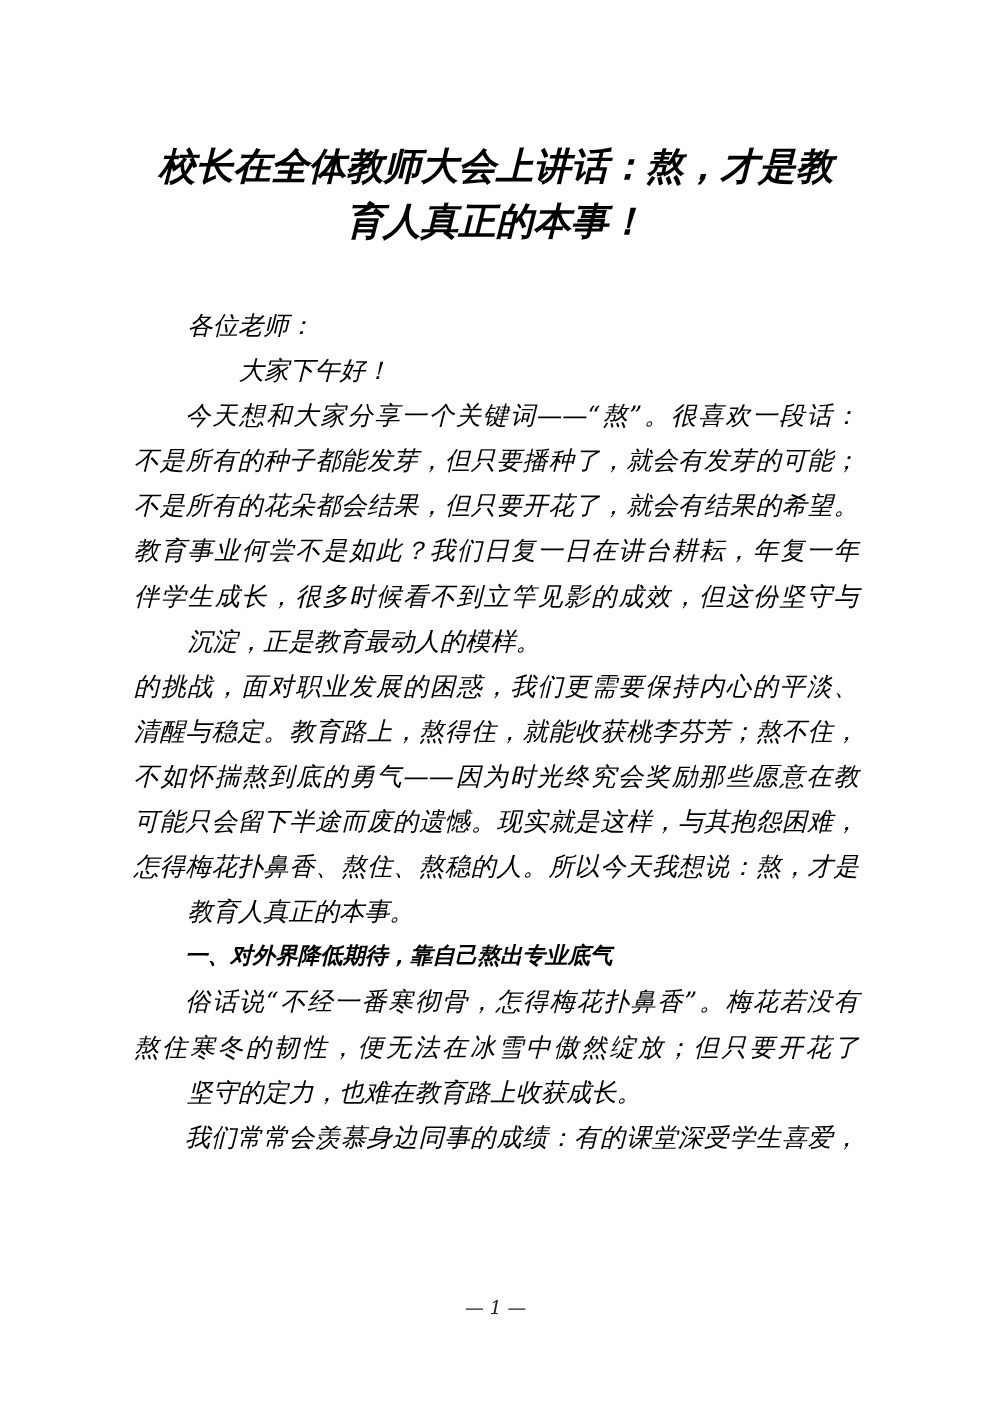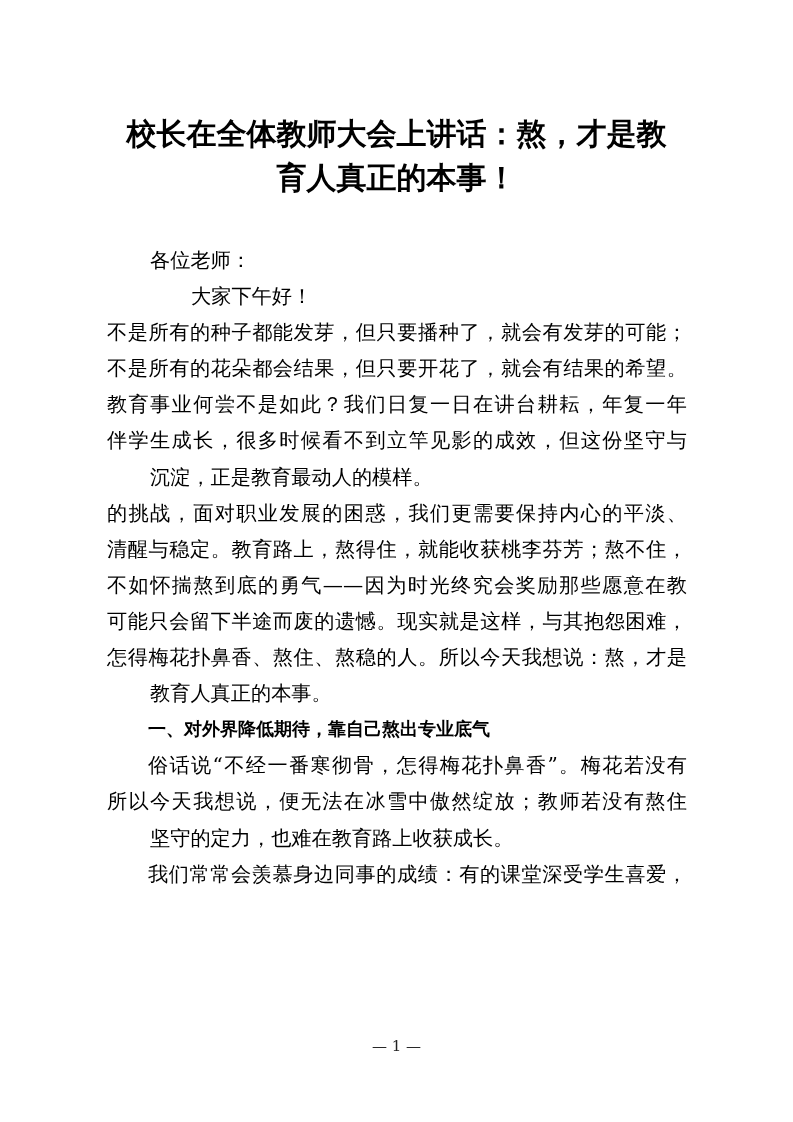--- a/index.html
+++ b/index.html
@@ -1,17 +1,17 @@
 <!DOCTYPE html>
 <html><head>
 <meta charset="utf-8">
 <style>
   html, body { margin:0; padding:0; background:#ffffff; }
   body { width:793px; height:1122px; position:relative; overflow:hidden; color:#000; }
-  .page { position:absolute; left:0; top:0; width:793px; height:1122px; background:#fff; }
+  .page { position:absolute; left:0; top:0; width:793px; height:1122px; background:#fff;font-style:italic; }
   .title { position:absolute; left:100px; width:593px; top:112px; text-align:center;
     font-family:"DejaVu Sans", "Liberation Sans", sans-serif; font-weight:bold;
     font-size:30px; line-height:44px; letter-spacing:0px; }
   .title-line { display:block; white-space:nowrap; }
   .body { position:absolute; left:107px; width:580px; top:242px;
     font-family:"DejaVu Serif", "Liberation Serif", serif; font-size:20.2px; line-height:36.1px; }
   .line { display:block; height:36.1px; white-space:nowrap; text-align:justify; text-align-last:justify; }
   .line.last { text-align-last:left;margin-left:43px; }
   .line.indent { padding-left:41px; }
   .heading { font-family:"DejaVu Sans", "Liberation Sans", sans-serif; font-weight:bold; font-size:18px; text-align-last:left; }
@@ -25,41 +25,42 @@
   <div class="title">
     <span class="title-line">校长在全体教师大会上讲话：熬，才是教</span>
     <span class="title-line">育人真正的本事！</span>
   </div>
 
   <div class="body">
     <span class="line last">各位老师：</span>
     <span class="line last indent">大家下午好！</span>
 
     <div>
+      <span class="line indent">今天想和大家分享一个关键词——“熬”。很喜欢一段话：</span>
       <span class="line">不是所有的种子都能发芽，但只要播种了，就会有发芽的可能；</span>
       <span class="line">不是所有的花朵都会结果，但只要开花了，就会有结果的希望。</span>
       <span class="line">教育事业何尝不是如此？我们日复一日在讲台耕耘，年复一年</span>
       <span class="line">伴学生成长，很多时候看不到立竿见影的成效，但这份坚守与</span>
       <span class="line last">沉淀，正是教育最动人的模样。</span>
     </div>
 
     <div>
       <span class="line">的挑战，面对职业发展的困惑，我们更需要保持内心的平淡、</span>
       <span class="line">清醒与稳定。教育路上，熬得住，就能收获桃李芬芳；熬不住，</span>
       <span class="line">不如怀揣熬到底的勇气——因为时光终究会奖励那些愿意在教</span>
       <span class="line">可能只会留下半途而废的遗憾。现实就是这样，与其抱怨困难，</span>
       <span class="line">怎得梅花扑鼻香、熬住、熬稳的人。所以今天我想说：熬，才是</span>
       <span class="line last">教育人真正的本事。</span>
     </div>
 
     <span class="line indent heading">一、对外界降低期待，靠自己熬出专业底气</span>
 
     <div>
       <span class="line indent">俗话说“不经一番寒彻骨，怎得梅花扑鼻香”。梅花若没有</span>
-      <span class="line">所以今天我想说，便无法在冰雪中傲然绽放；教师若没有熬住</span>
+      <span class="line">熬住寒冬的韧性，便无法在冰雪中傲然绽放；但只要开花了</span>
       <span class="line last">坚守的定力，也难在教育路上收获成长。</span>
     </div>
 
     <div>
       <span class="line indent">我们常常会羡慕身边同事的成绩：有的课堂深受学生喜爱，</span>
     </div>
   </div>
 
   <div class="footer">— 1 —</div>
 </div>

